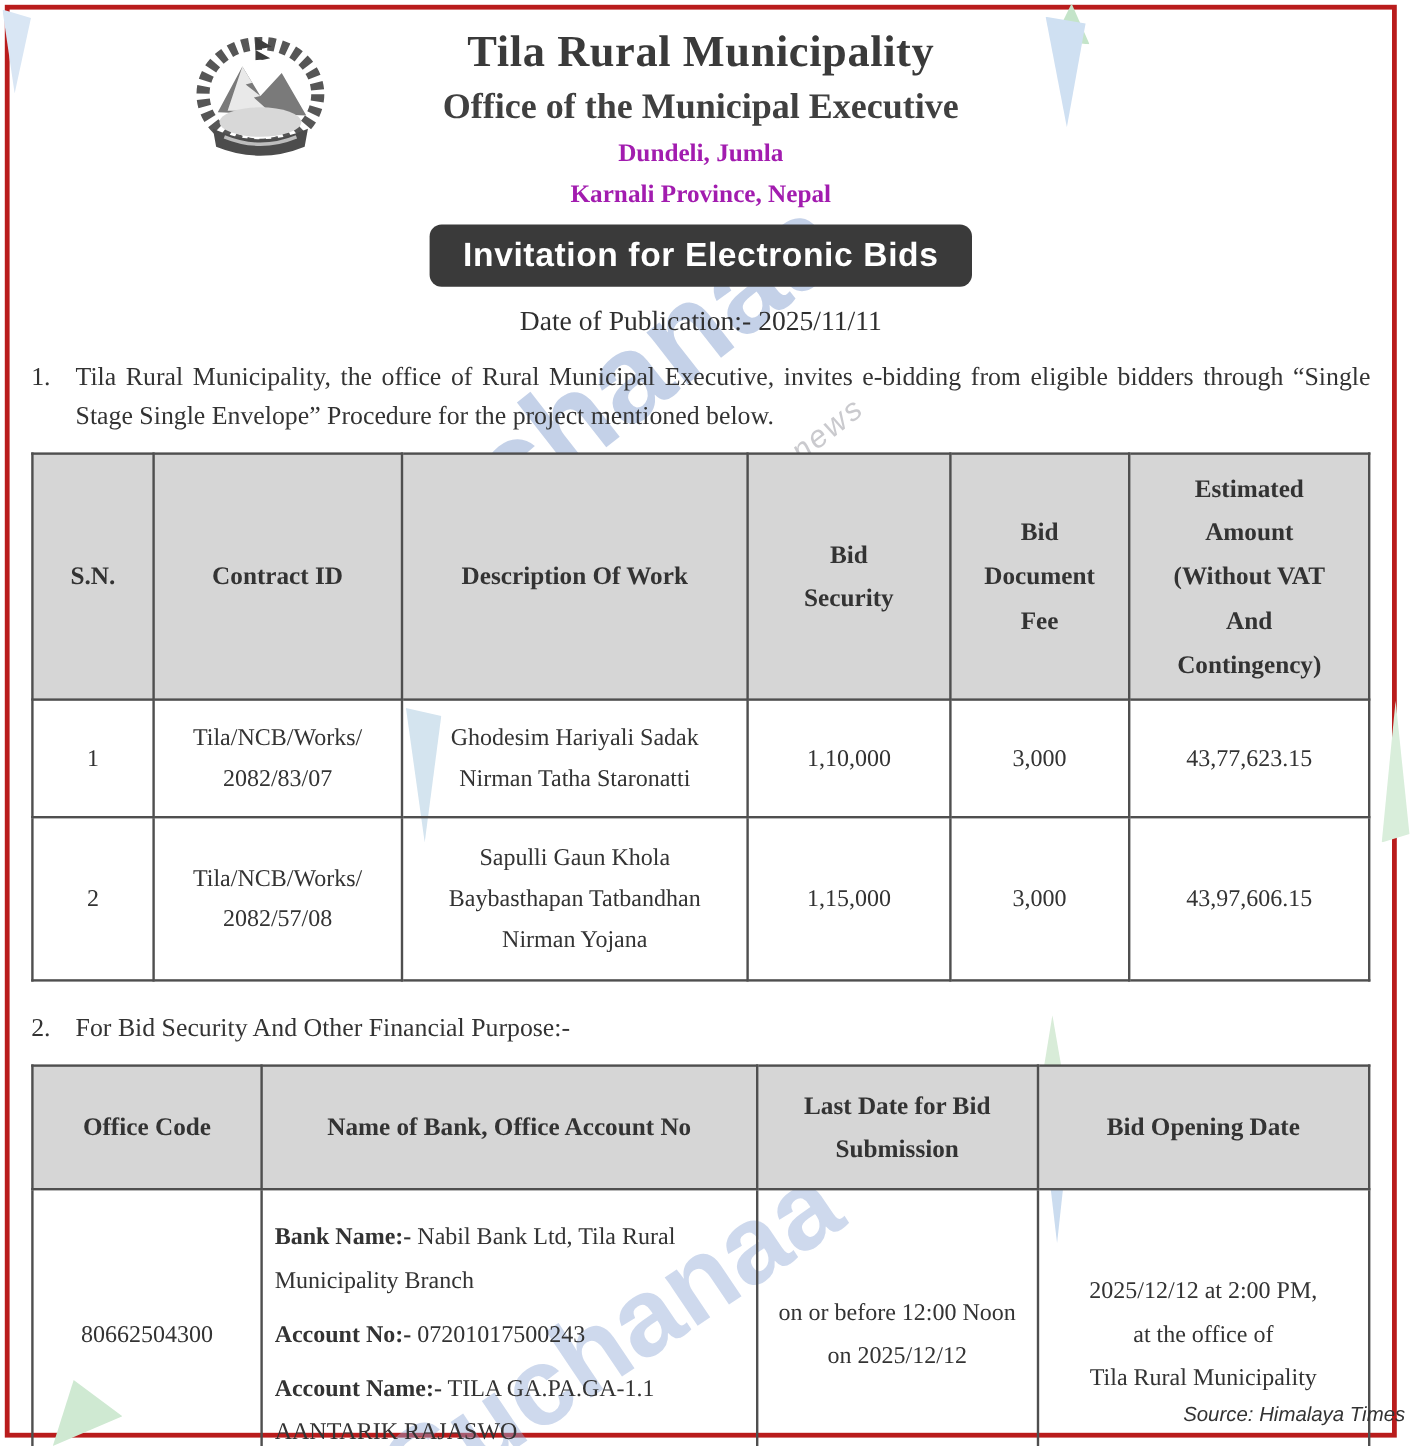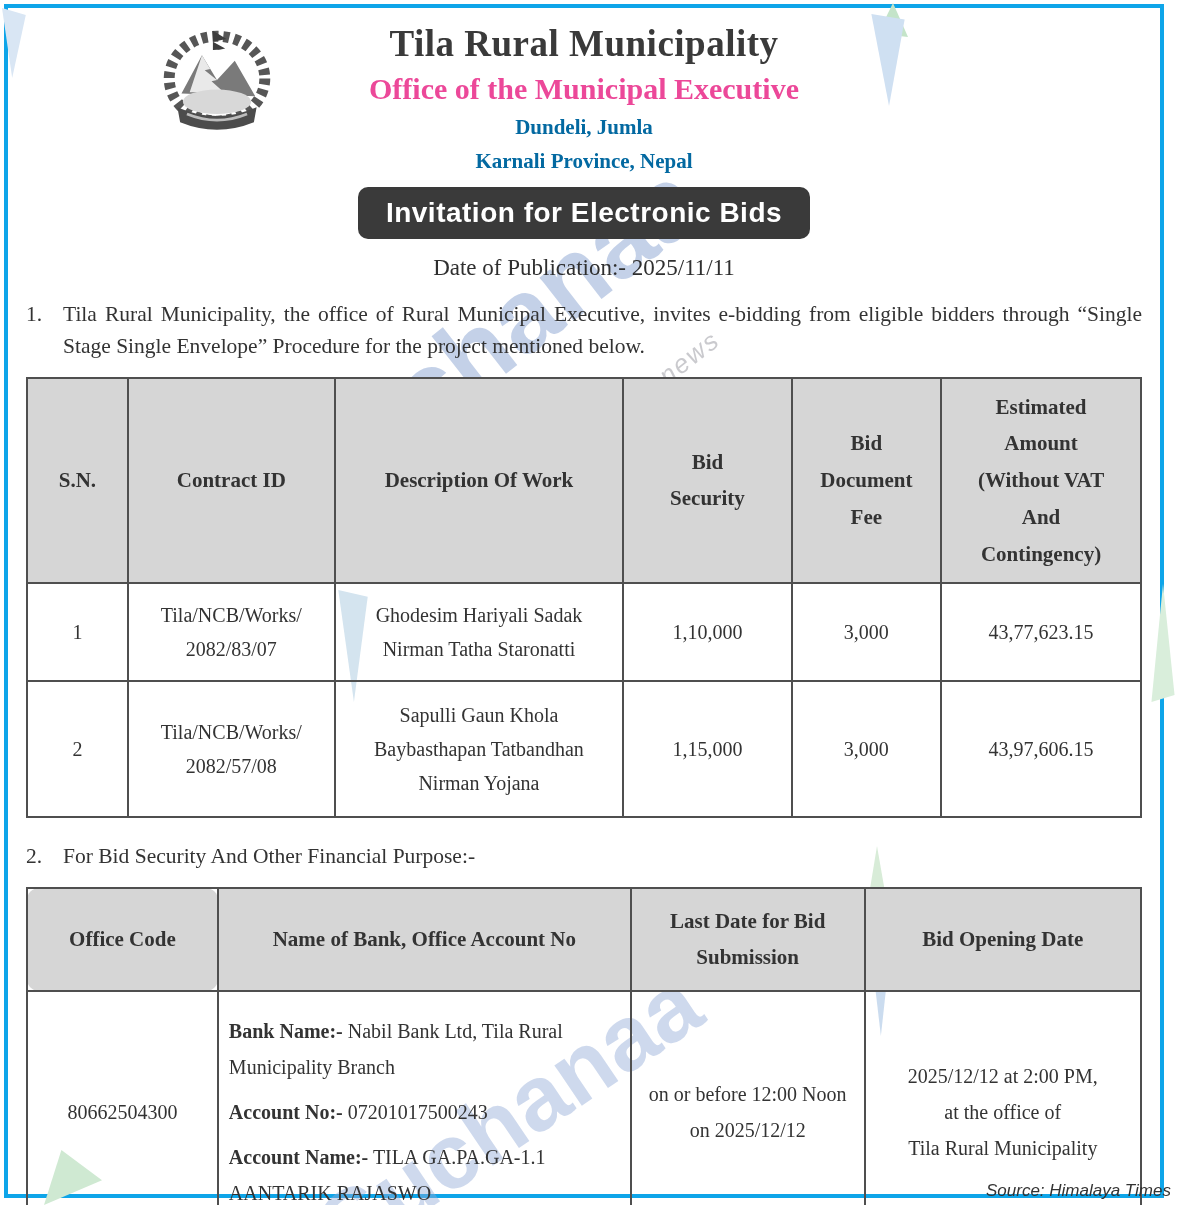--- a/index.html
+++ b/index.html
@@ -2,29 +2,29 @@
 <html><head>
 <meta charset="utf-8">
 <style>
   html,body{margin:0;padding:0;}
   body{
     width:1181px;height:1205px;position:relative;background:#ffffff;
     font-family:"Liberation Serif", serif;color:#333;overflow:hidden;
   }
   .doc{
     position:absolute;left:4px;top:4px;width:1160px;height:1194px;
-    box-sizing:border-box;border:4px solid #0ea5e9;background:transparent;
+    box-sizing:border-box;border:4px solid #b91c1c;background:transparent;
   }
   .content{position:relative;z-index:3;padding:0 18px;}
   
   .emblem{position:absolute;left:140px;top:20px;width:138px;height:112px;z-index:4;}
   .hdr{ text-align:center; margin-top:14px;}
   .muni{font-size:37px;font-weight:bold;color:#3a3a3a;letter-spacing:.5px;}
-  .office{font-size:30px;font-weight:bold;color:#ec4899;margin-top:7px;}
-  .addr{font-size:21px;font-weight:bold;color:#0369a1;margin-top:9px;}
+  .office{font-size:30px;font-weight:bold;color:#404040;margin-top:7px;}
+  .addr{font-size:21px;font-weight:bold;color:#a21caf;margin-top:9px;}
   .banner-wrap{text-align:center;margin-top:13px;}
   .banner{
     display:inline-block;background:#3a3a3a;color:#fff;border-radius:10px;
     font-family:"Liberation Sans", sans-serif;font-weight:bold;font-size:28px;
     padding:10px 28px;letter-spacing:.5px;
   }
   .pubdate{text-align:center;font-size:23px;font-weight:normal;color:#2f2f2f;margin-top:16px;}
   
   .item{display:flex;margin-top:17px;font-size:21.5px;line-height:1.5;color:#333;}
   .item .num{width:37px;flex:0 0 37px;}
@@ -36,28 +36,28 @@
   
   .t1 .c1{width:6.7%;} .t1 .c2{width:19%;} .t1 .c3{width:28.5%;}
   .t1 .c4{width:14%;} .t1 .c5{width:13.6%;margin-top:19px;} .t1 .c6{width:18.2%;}
   .t1 th{padding:10px 27px;height:92px;}
   .t1 th.c4{padding:24px 30px;}
   .t1 th.c5{padding:10px 20px;}
   .t1 td{padding:14px 10px;line-height:1.7;}
   .t1 tr.r2 td{padding:16px 10px;}
   .blk{display:block;}
   
-  .t2 .b1{width:16.4%;border-radius:12px;} .t2 .b2{width:38.2%;} .t2 .b3{width:20.6%;} .t2 .b4{width:24.8%;}
+  .t2 .b1{width:16.4%;} .t2 .b2{width:38.2%;} .t2 .b3{width:20.6%;} .t2 .b4{width:24.8%;}
   .t2 th{padding:14px 12px;height:48px;}
   .t2 td{padding:14px 10px;line-height:1.8;}
   .t2 td.bank{ text-align:left;padding:12px 10px;}
   .t2 td.bank p{margin:9px 0;}
   .lbl{font-weight:bold;}
   .source{
-    position:absolute;right:10px;bottom:4px;z-index:4;
+    position:absolute;right:10px;bottom:16px;z-index:4;
     font-family:"Liberation Sans", sans-serif;font-style:italic;font-size:17px;color:#333;
   }
   
   .wm{position:absolute;z-index:2;pointer-events:none;white-space:nowrap;
       font-family:"Liberation Sans", sans-serif;font-weight:bold;}
   .wm-main{left:300px;top:430px;font-size:104px;color:rgba(147,171,214,.55);
       transform:rotate(-38deg);transform-origin:left center;}
   .wm-tag{left:430px;top:545px;font-size:26px;font-weight:normal;font-style:italic;
       color:rgba(150,150,158,.5);letter-spacing:2px;transform:rotate(-38deg);transform-origin:left center;}
   .wm-bottom{left:330px;top:1185px;font-size:92px;color:rgba(147,171,214,.45);

